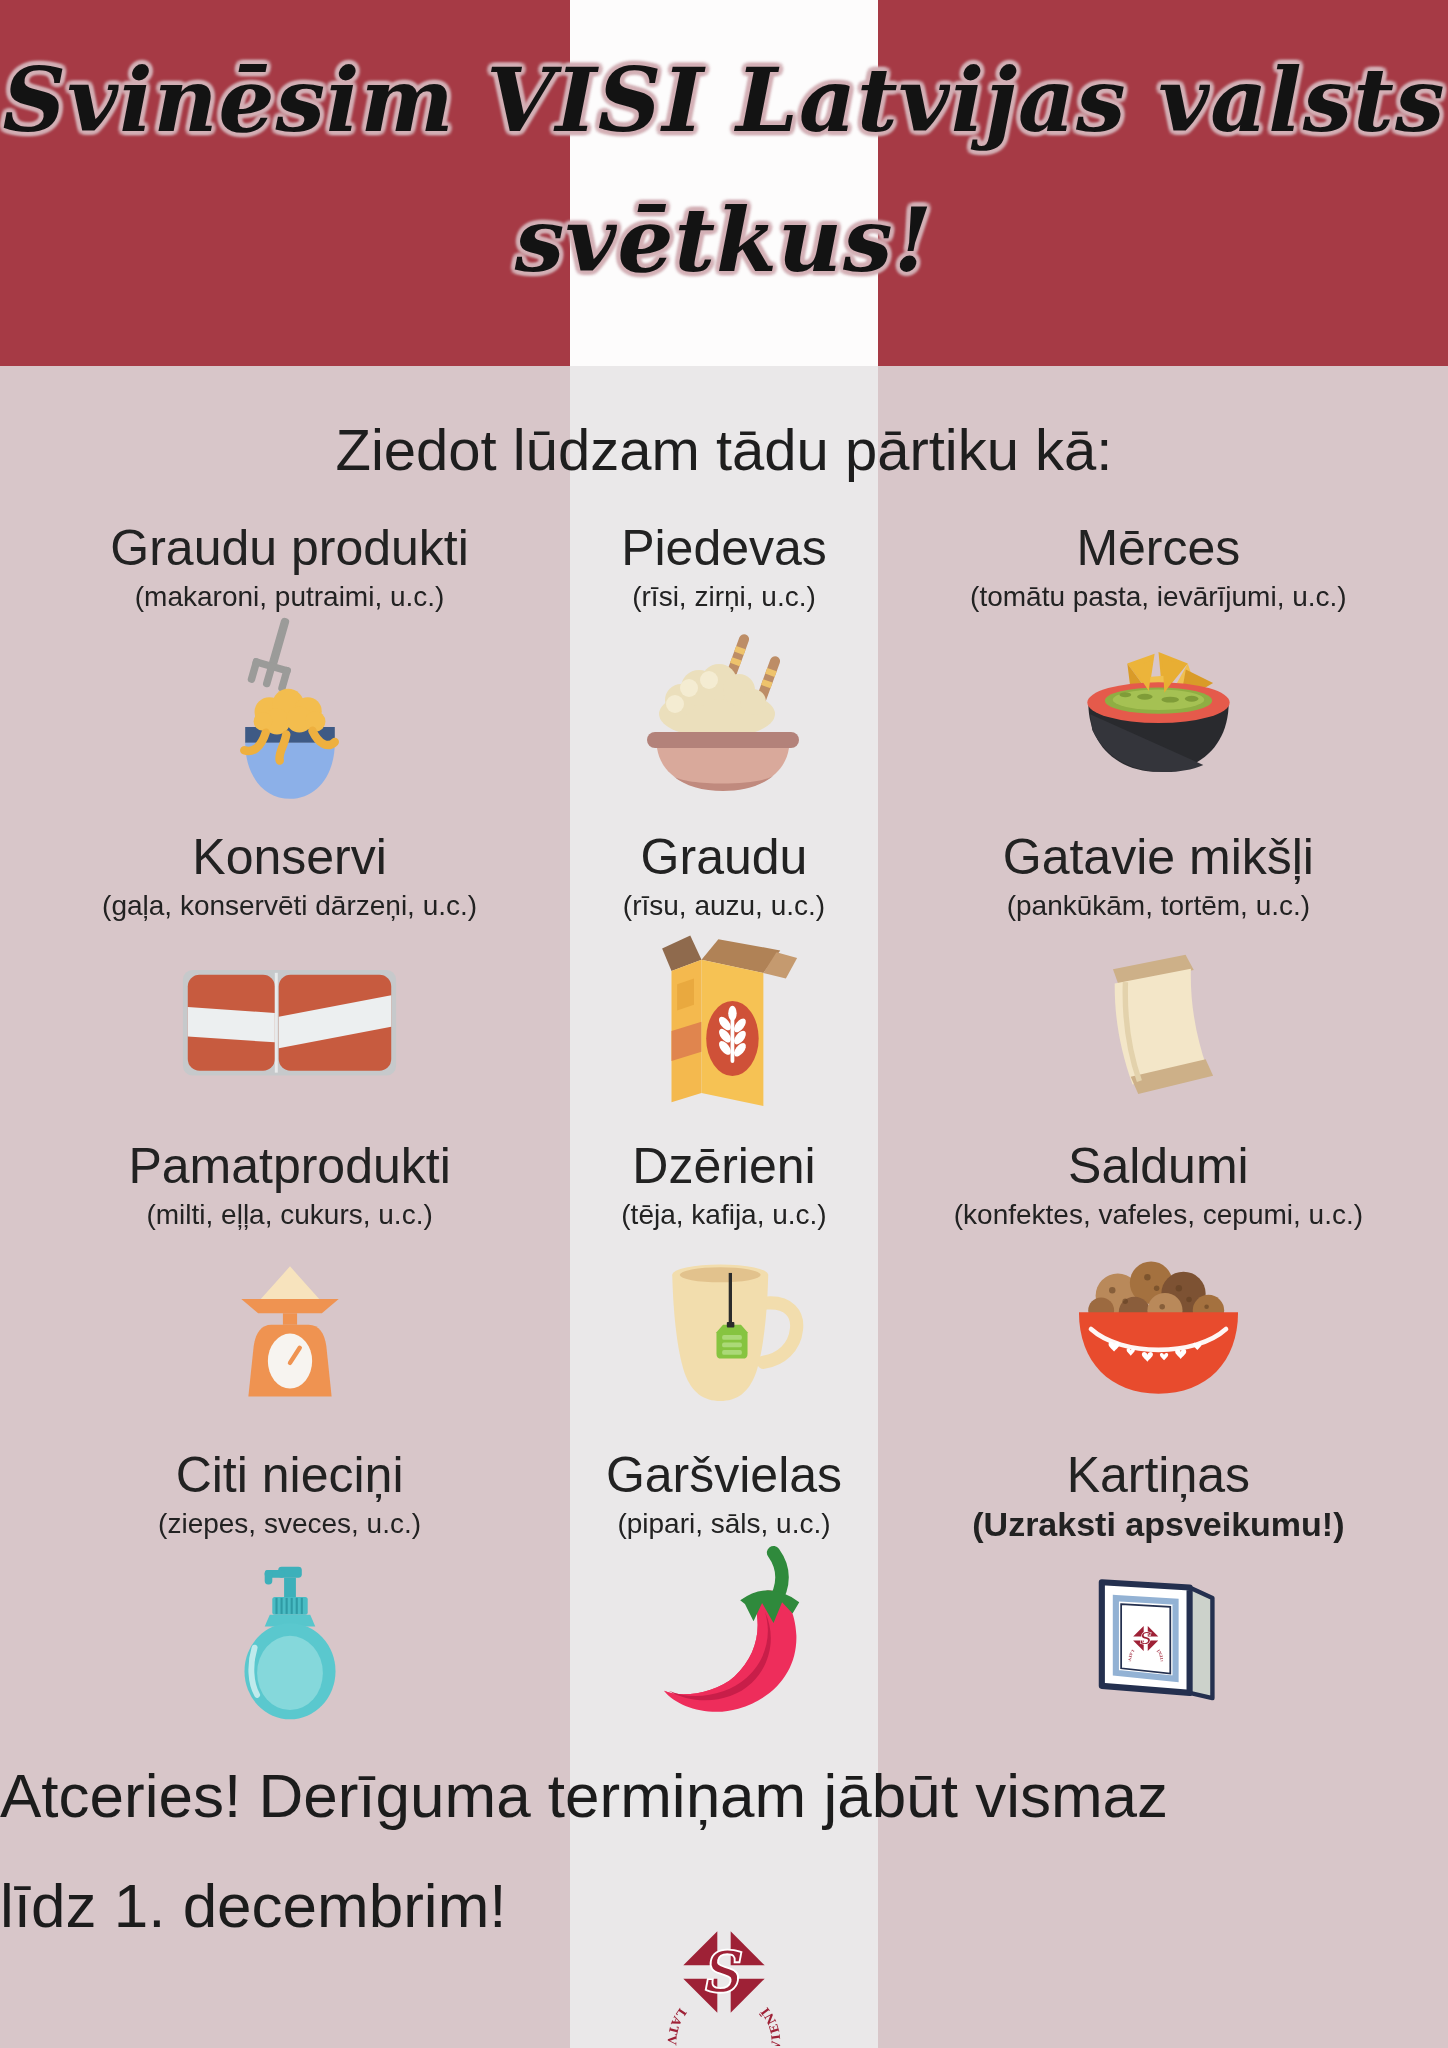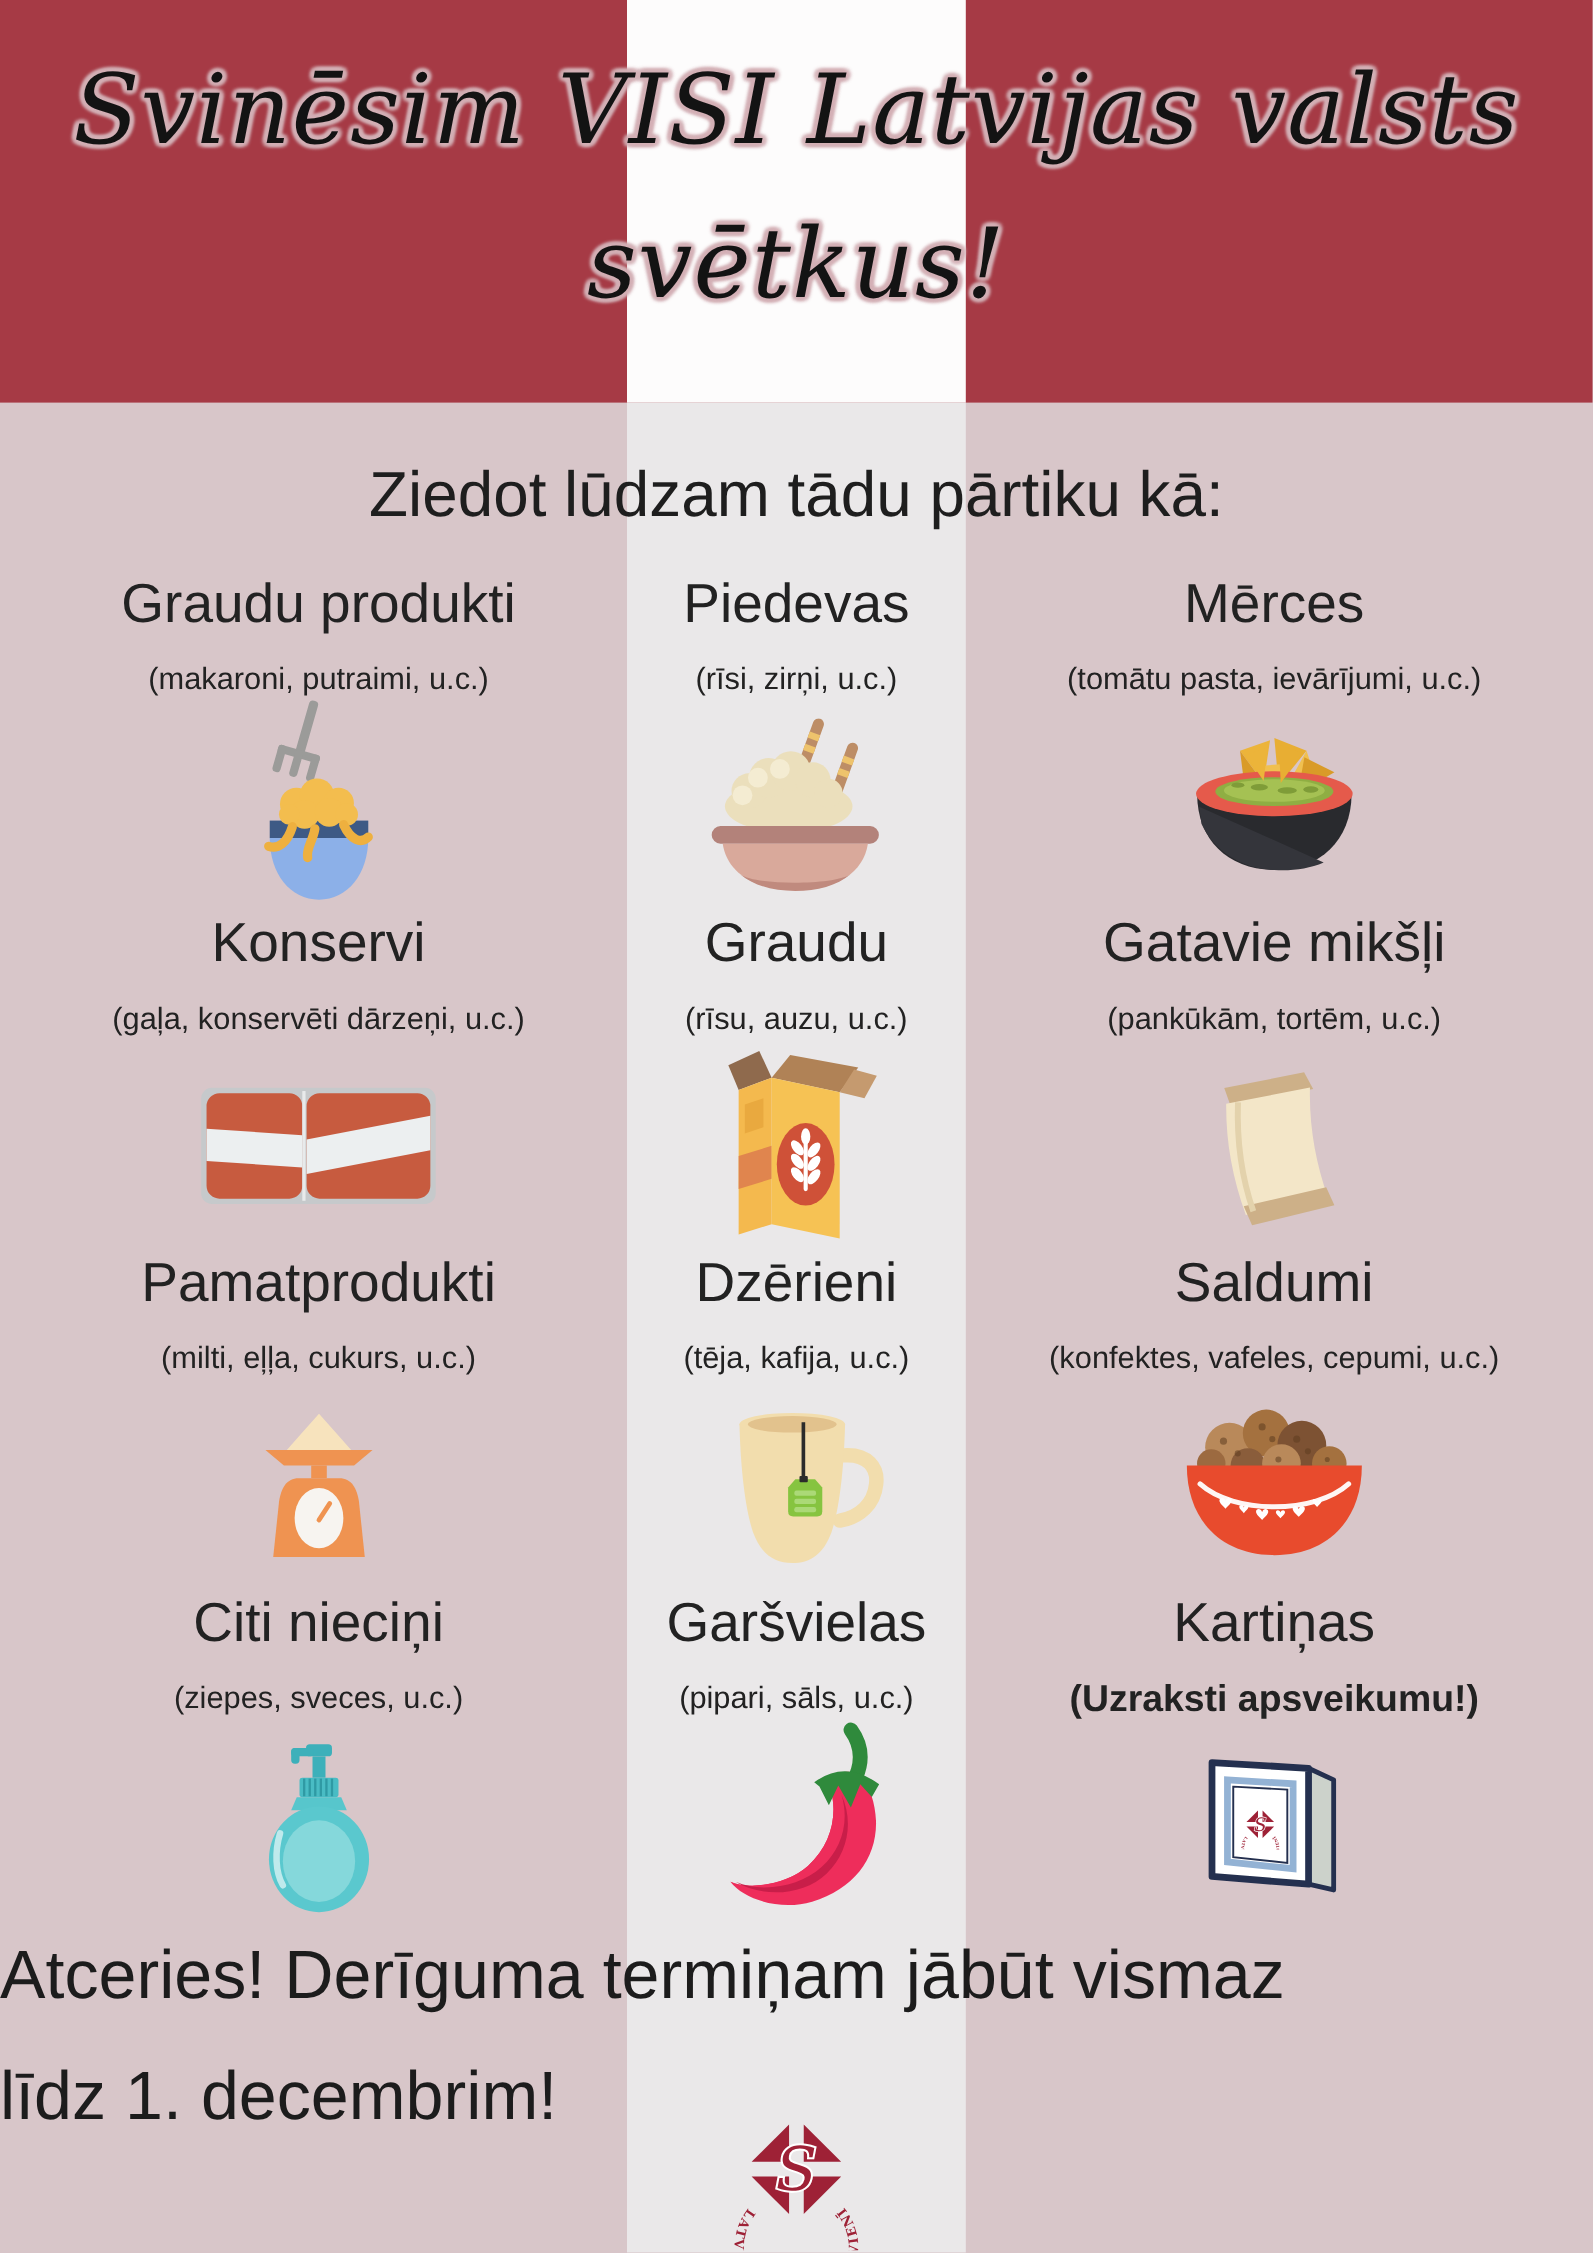--- a/index.html
+++ b/index.html
@@ -4,33 +4,33 @@
 <style>
   html,body{margin:0;padding:0;background:#d8c6c9;}
   .poster{position:relative;width:1448px;height:2048px;overflow:hidden;
           background:#d8c6c9;font-family:"Liberation Sans",sans-serif;}
   
   .banner{position:absolute;left:0;top:0;width:100%;height:366px;background:#a63a45;z-index:0;}
   .stripe-white{position:absolute;left:570px;top:0;width:308px;height:366px;background:#fdfcfc;z-index:1;}
   .stripe-light{position:absolute;left:570px;top:366px;width:308px;height:1682px;background:#eae8e9;z-index:1;}
   
   .title{position:absolute;left:0;top:30px;width:100%;text-align:center;z-index:3;
-         font-family:"DejaVu Serif",serif;font-style:italic;font-weight:normal;
+         font-family:"DejaVu Serif",serif;font-style:italic;font-weight:bold;
          font-size:88px;line-height:140px;color:#131313;letter-spacing:1px;
          text-shadow:0 0 5px rgba(212,176,182,.95),
            4px 0 3px rgba(212,176,182,.9),-4px 0 3px rgba(212,176,182,.9),
            0 4px 3px rgba(212,176,182,.9),0 -4px 3px rgba(212,176,182,.9),
            3px 3px 3px rgba(212,176,182,.9),-3px -3px 3px rgba(212,176,182,.9),
            3px -3px 3px rgba(212,176,182,.9),-3px 3px 3px rgba(212,176,182,.9);}
   .heading{position:absolute;left:0;top:402px;width:100%;text-align:center;z-index:3;
            font-size:58px;line-height:96px;color:#1e1e1e;}
   
   .grid{position:absolute;left:0;top:505px;width:100%;z-index:3;display:grid;
         grid-template-columns:40% 20% 40%;grid-auto-rows:309px;}
-  .cell{display:flex;flex-direction:column;align-items:center;text-align:center;padding-top:14px;gap:20px;}
+  .cell{display:flex;flex-direction:column;align-items:center;text-align:center;padding-top:14px;}
   .cell-title{font-size:50px;line-height:58px;color:#222;white-space:nowrap;}
   .cell-sub{font-size:28px;line-height:40px;color:#222;white-space:nowrap;}
   .cell-sub.bold{font-weight:bold;font-size:34px;}
   .icon-wrap{flex:1;display:flex;align-items:center;justify-content:center;min-height:0;}
   
   .footer{position:absolute;left:0;top:1760px;width:100%;text-align:left;z-index:3;color:#1c1c1c;}
   .footer-l1{font-size:62px;line-height:72px;}
   .footer-l2{font-size:62px;line-height:76px;font-weight:normal;margin-top:36px;}
   .logo-box{position:absolute;left:0;top:1898px;width:100%;text-align:center;z-index:3;}
   

